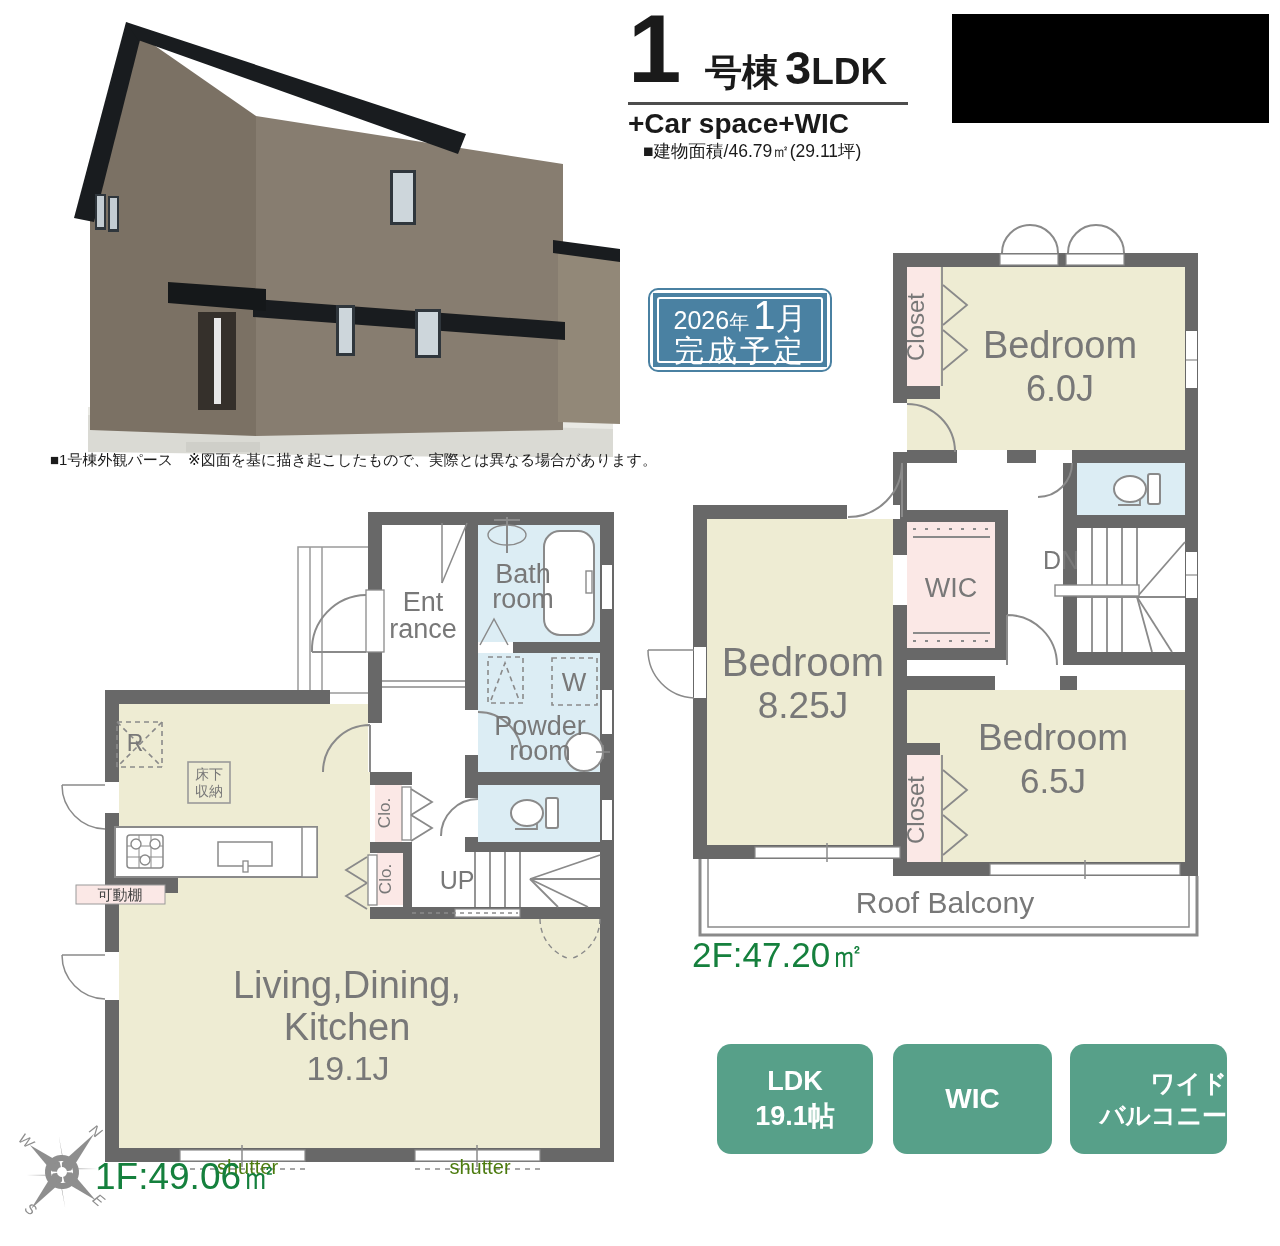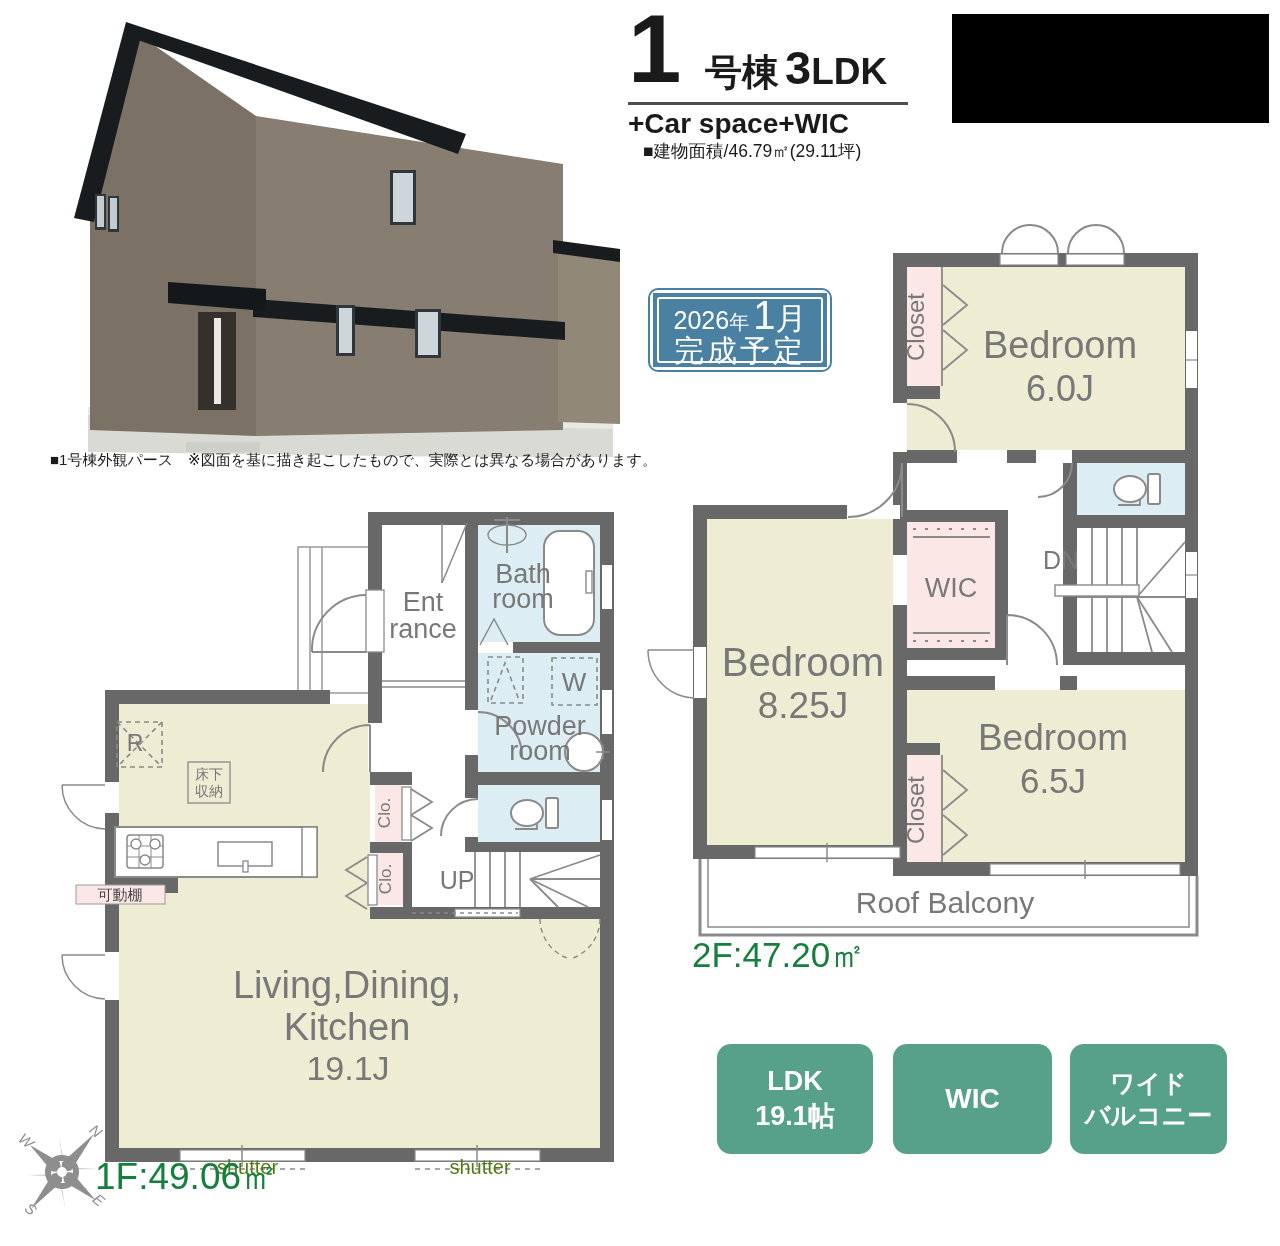--- a/index.html
+++ b/index.html
@@ -33,21 +33,21 @@
   #f1-label{left:95px;top:1152px;font-size:37px;}
   .shutter{font-size:20px;color:#4d7c0f;text-align:center;}
   #shutter1{left:165px;top:1156px;width:165px;}
   #shutter2{left:400px;top:1156px;width:160px;}
   
   .fbadge{top:1044px;height:110px;background:#57a089;border-radius:14px;color:#fff;
           display:flex;flex-direction:column;justify-content:center;align-items:center;
           font-weight:700;line-height:1.3;}
   #fb1{left:717px;width:156px;font-size:27px;}
   #fb2{left:893px;width:159px;font-size:28px;}
-  #fb3{left:1070px;width:157px;font-size:25px;}
+  #fb3{left:1070px;width:157px;font-size:25px;align-items:flex-end;}
   
   svg text{font-family:"Liberation Sans","DejaVu Sans",sans-serif;}
   .rlabel{fill:#787878;}
 </style>
 </head>
 <body>
 
 <div id="page">
 
   <svg class="abs" style="left:68px;top:12px;" width="555" height="445" viewBox="0 0 555 445">

